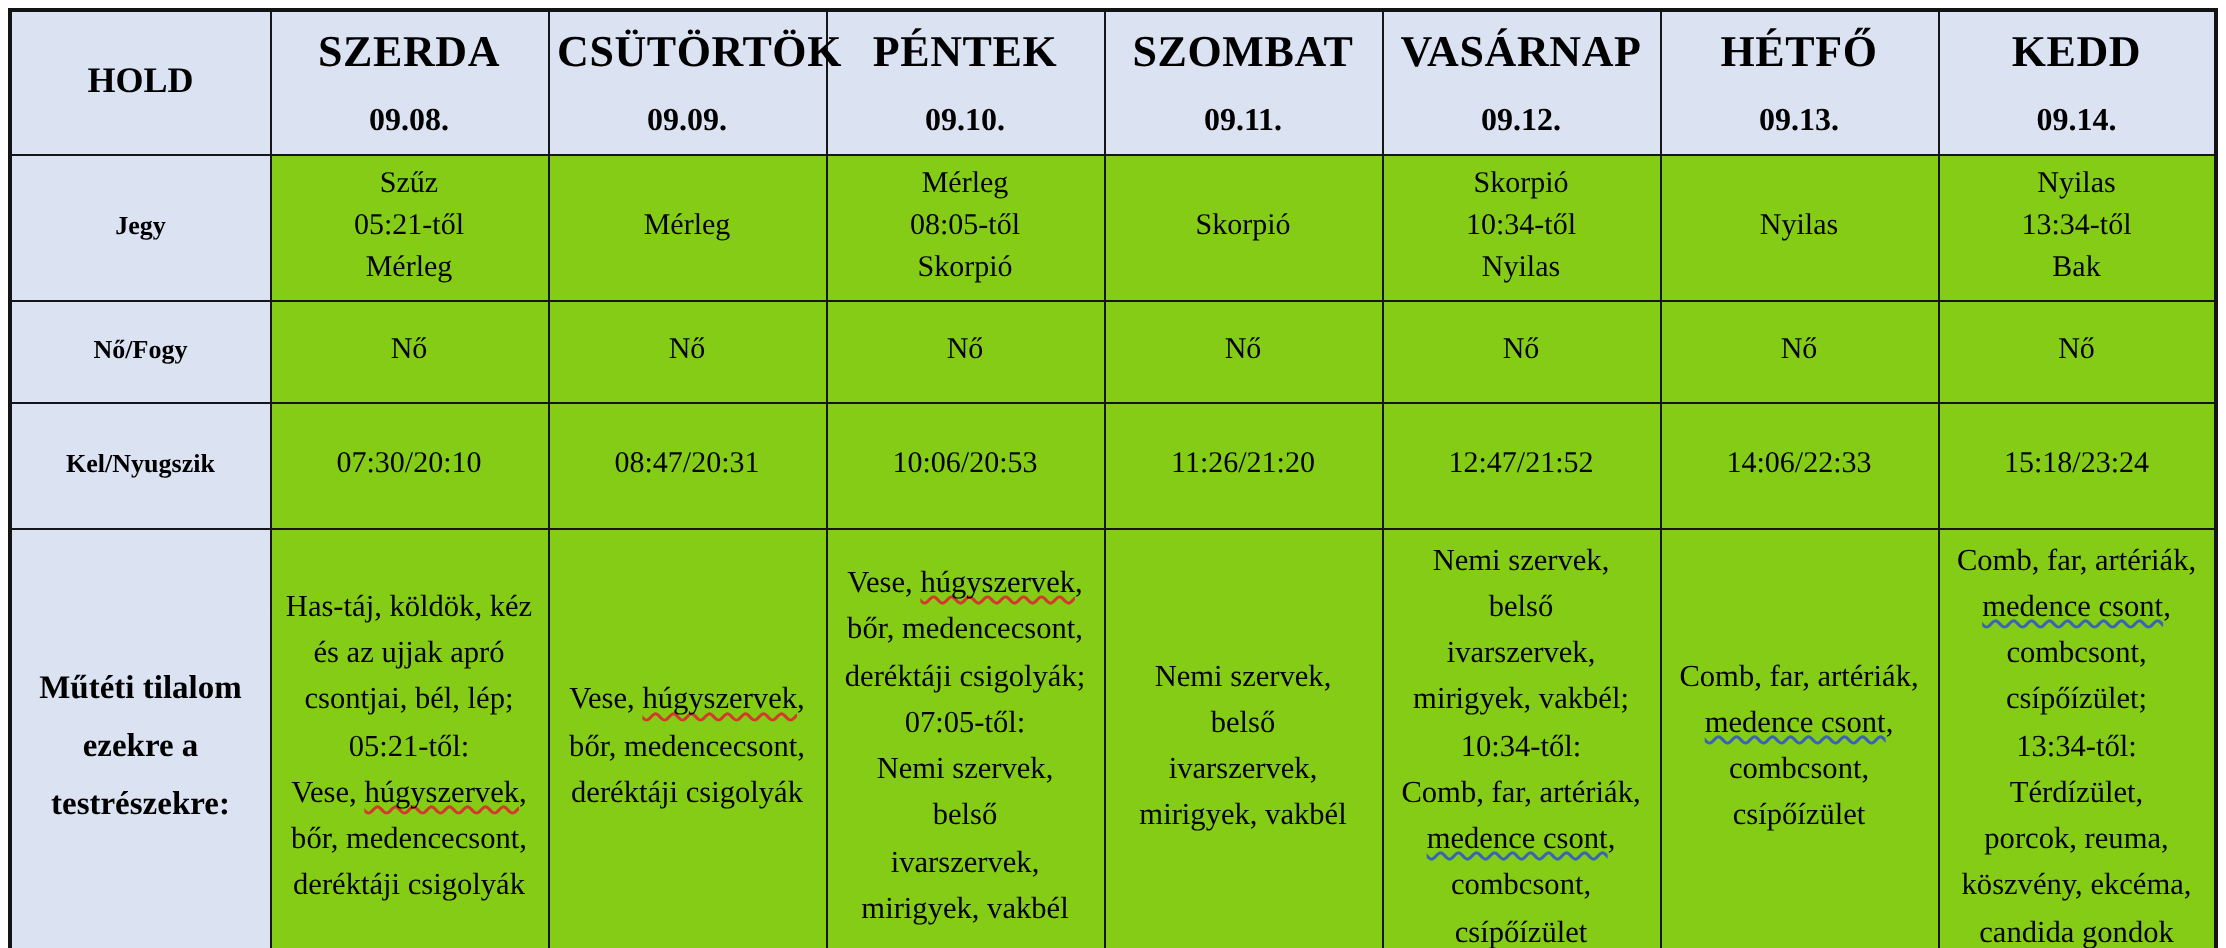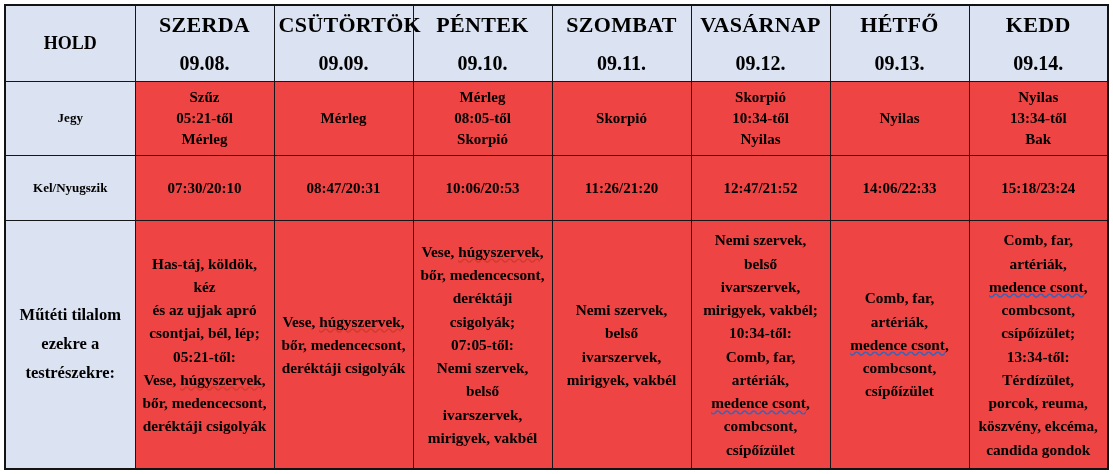--- a/index.html
+++ b/index.html
@@ -62,43 +62,42 @@
 
   .hdr-cell .day-name {
     display: block;
     font-size: 22px;
     font-weight: bold;
     letter-spacing: 0.3px;
     margin-bottom: 9px;
   }
   .hdr-cell .day-date {
     display: block;
-    font-size: 20px;
+    font-size: 16px;
     font-weight: bold;
   }
 
   .row-label {
     font-size: 13px;
     font-weight: bold;
     line-height: 1.5;
   }
   .row-label.corner {
     font-size: 18px;
   }
   .row-label.multi {
     font-size: 16.5px;
     line-height: 1.75;
     padding: 2px 6px;
   }
 
   
   .data-cell {
-    background: #ef4444;
+    background: #84cc16;
     font-size: 15px;
-    font-weight: bold;
   }
   .data-cell .line {
     display: block;
   }
   .r-sign .data-cell .line { font-size: 15px; }
   .r-phase .data-cell { font-size: 15px; }
   .r-rise .data-cell { font-size: 15px; }
 
   .r-ban .data-cell {
     font-size: 15.3px;
@@ -190,20 +189,44 @@
             <span class="line">10:34-től</span>
             <span class="line">Nyilas</span>
           </td>
           <td class="data-cell">
             <span class="line">Nyilas</span>
           </td>
           <td class="data-cell">
             <span class="line">Nyilas</span>
             <span class="line">13:34-től</span>
             <span class="line">Bak</span>
+          </td>
+        </tr>
+        <tr class="r-phase">
+          <td class="row-label">Nő/Fogy</td>
+          <td class="data-cell">
+            <span class="line">Nő</span>
+          </td>
+          <td class="data-cell">
+            <span class="line">Nő</span>
+          </td>
+          <td class="data-cell">
+            <span class="line">Nő</span>
+          </td>
+          <td class="data-cell">
+            <span class="line">Nő</span>
+          </td>
+          <td class="data-cell">
+            <span class="line">Nő</span>
+          </td>
+          <td class="data-cell">
+            <span class="line">Nő</span>
+          </td>
+          <td class="data-cell">
+            <span class="line">Nő</span>
           </td>
         </tr>
         <tr class="r-rise">
           <td class="row-label">Kel/Nyugszik</td>
           <td class="data-cell">
             <span class="line">07:30/20:10</span>
           </td>
           <td class="data-cell">
             <span class="line">08:47/20:31</span>
           </td>

